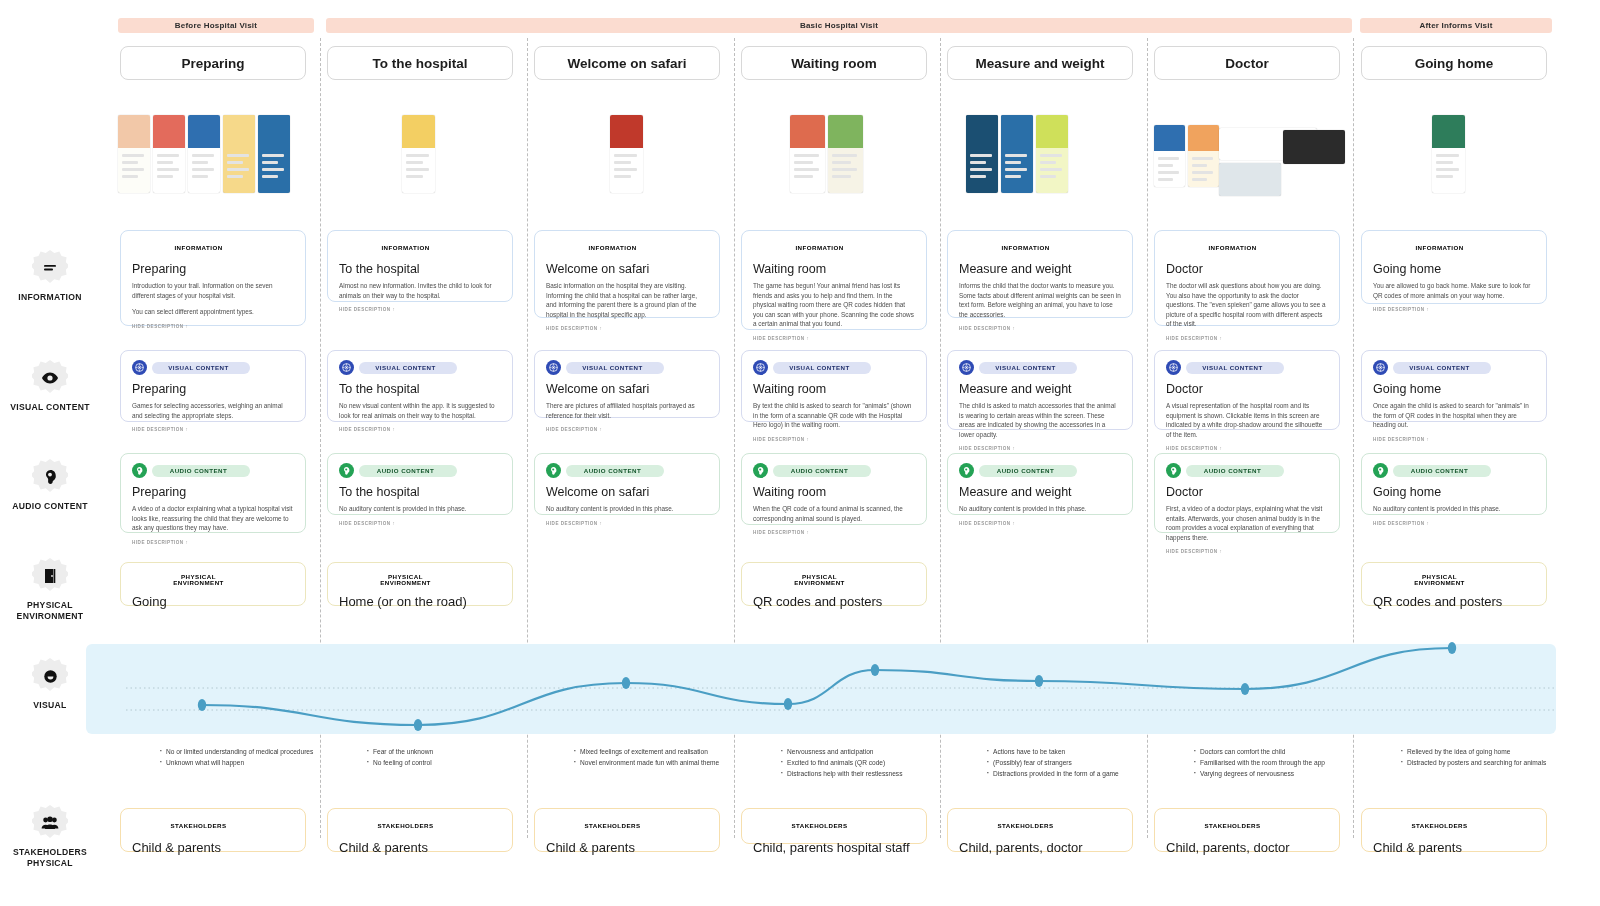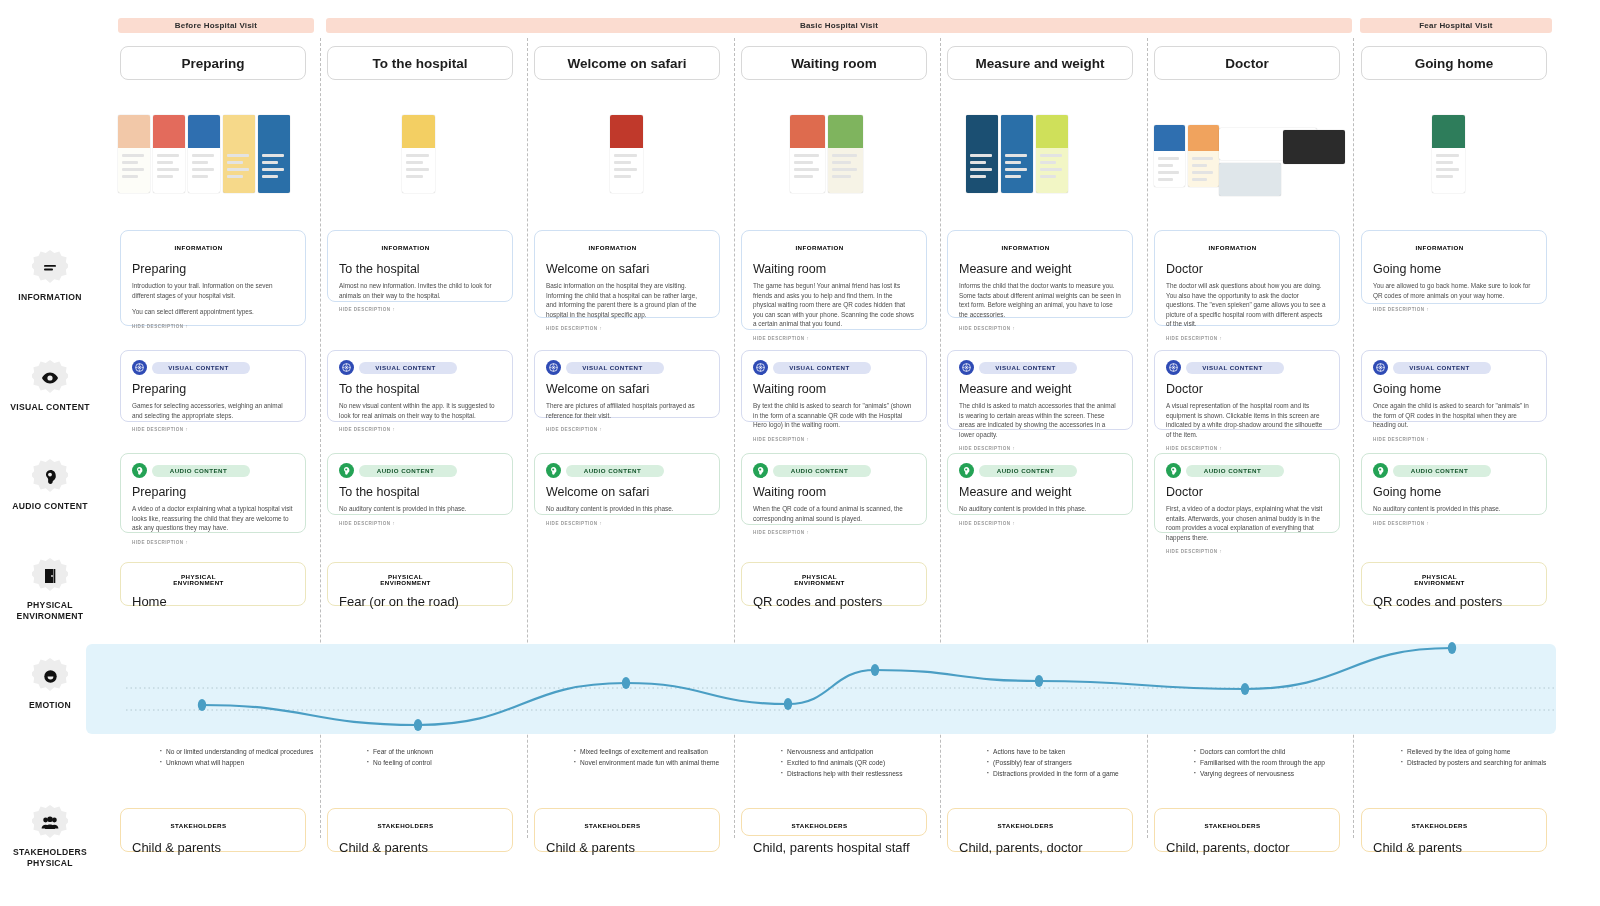--- a/index.html
+++ b/index.html
@@ -106,21 +106,21 @@
 <div id="root">
 
   <div id="phase-bands">
       <div class="phase-band" style="left: 118px; width: 196px; top: 18px;">
         <span>Before Hospital Visit</span>
       </div>
       <div class="phase-band" style="left: 326px; width: 1026px; top: 18px;">
         <span>Basic Hospital Visit</span>
       </div>
       <div class="phase-band" style="left: 1360px; width: 192px; top: 18px;">
-        <span>Fear Hospital Visit</span>
+        <span>After Informs Visit</span>
       </div>
     </div>
 
   <div id="col-seps">
       <div class="col-sep" style="left: 320px; height: 800px;"></div>
       <div class="col-sep" style="left: 527px; height: 800px;"></div>
       <div class="col-sep" style="left: 734px; height: 800px;"></div>
       <div class="col-sep" style="left: 940px; height: 800px;"></div>
       <div class="col-sep" style="left: 1147px; height: 800px;"></div>
       <div class="col-sep" style="left: 1353px; height: 800px;"></div>
@@ -313,21 +313,21 @@
         </div>
         <div class="rail-label">PHYSICAL ENVIRONMENT</div>
       </div>
       <div class="rail-item" style="left: 0px; top: 658px;">
         <div class="rail-badge">
           <svg width="17" height="17" viewBox="0 0 17 17">
             <circle cx="8.5" cy="8.5" r="6.2" fill="#111"></circle>
             <path d="M5.6 8.6h5.8a2.9 2.9 0 0 1-5.8 0z" fill="#ededed"></path>
           </svg>
         </div>
-        <div class="rail-label">EMOTION</div>
+        <div class="rail-label">VISUAL</div>
       </div>
       <div class="rail-item" style="left: 0px; top: 805px;">
         <div class="rail-badge">
           <svg width="18" height="14" viewBox="0 0 18 14">
             <circle cx="4.6" cy="4" r="2.4" fill="#111"></circle>
             <circle cx="13.4" cy="4" r="2.4" fill="#111"></circle>
             <circle cx="9" cy="3.3" r="2.8" fill="#111"></circle>
             <path d="M.6 12.5c0-2.3 1.8-3.8 4-3.8s4 1.5 4 3.8zM9.4 12.5c0-2.3 1.8-3.8 4-3.8s4 1.5 4 3.8z" fill="#111"></path>
             <path d="M4 13c0-2.8 2.2-4.6 5-4.6s5 1.8 5 4.6z" fill="#111"></path>
           </svg>
@@ -715,35 +715,35 @@
           <div class="tag-ico">
             <svg width="9" height="9" viewBox="0 0 12 12">
               <circle cx="6" cy="6" r="5.3" fill="none" stroke="#fff" stroke-width="1.1"></circle>
               <path d="M4 3.6h3.2c1.1 0 1.6.7 1.6 1.4s-.5 1.4-1.6 1.4H4.6" fill="none" stroke="#fff" stroke-width="1.2"></path>
               <path d="M4 8.6h4.4" stroke="#fff" stroke-width="1.2"></path>
             </svg>
           </div>
           <div class="tag-pill" style="white-space: pre-line;">PHYSICAL
 ENVIRONMENT</div>
         </div>
-        <div class="card-title big">Home</div>
+        <div class="card-title big">Going</div>
       </div>
       <div class="card phys c-physical" style="left: 327px; top: 562px; width: 186px; height: 44px;">
         <div class="tag-row">
           <div class="tag-ico">
             <svg width="9" height="9" viewBox="0 0 12 12">
               <circle cx="6" cy="6" r="5.3" fill="none" stroke="#fff" stroke-width="1.1"></circle>
               <path d="M4 3.6h3.2c1.1 0 1.6.7 1.6 1.4s-.5 1.4-1.6 1.4H4.6" fill="none" stroke="#fff" stroke-width="1.2"></path>
               <path d="M4 8.6h4.4" stroke="#fff" stroke-width="1.2"></path>
             </svg>
           </div>
           <div class="tag-pill" style="white-space: pre-line;">PHYSICAL
 ENVIRONMENT</div>
         </div>
-        <div class="card-title big">Fear (or on the road)</div>
+        <div class="card-title big">Home (or on the road)</div>
       </div>
       <div class="card phys c-physical" style="left: 741px; top: 562px; width: 186px; height: 44px;">
         <div class="tag-row">
           <div class="tag-ico">
             <svg width="9" height="9" viewBox="0 0 12 12">
               <circle cx="6" cy="6" r="5.3" fill="none" stroke="#fff" stroke-width="1.1"></circle>
               <path d="M4 3.6h3.2c1.1 0 1.6.7 1.6 1.4s-.5 1.4-1.6 1.4H4.6" fill="none" stroke="#fff" stroke-width="1.2"></path>
               <path d="M4 8.6h4.4" stroke="#fff" stroke-width="1.2"></path>
             </svg>
           </div>
@@ -801,21 +801,21 @@
               <rect x="1.4" y="2" width="9.2" height="8" rx="1" fill="none" stroke="#fff" stroke-width="1.1"></rect>
               <circle cx="4.3" cy="5.2" r="1.2" fill="#fff"></circle>
               <path d="M2.6 8.4c0-1 .8-1.6 1.7-1.6s1.7.6 1.7 1.6z" fill="#fff"></path>
               <path d="M7.3 4.6h2.1M7.3 6.2h2.1M7.3 7.8h2.1" stroke="#fff" stroke-width=".9"></path>
             </svg>
           </div>
           <div class="tag-pill">STAKEHOLDERS</div>
         </div>
         <div class="card-title big">Child &amp; parents</div>
       </div>
-      <div class="card stake c-stakeholders" style="left: 741px; top: 808px; width: 186px; height: 28px;">
+      <div class="card stake c-stakeholders" style="left: 741px; top: 808px; width: 186px; height: 36px;">
         <div class="tag-row">
           <div class="tag-ico">
             <svg width="9" height="9" viewBox="0 0 12 12">
               <rect x="1.4" y="2" width="9.2" height="8" rx="1" fill="none" stroke="#fff" stroke-width="1.1"></rect>
               <circle cx="4.3" cy="5.2" r="1.2" fill="#fff"></circle>
               <path d="M2.6 8.4c0-1 .8-1.6 1.7-1.6s1.7.6 1.7 1.6z" fill="#fff"></path>
               <path d="M7.3 4.6h2.1M7.3 6.2h2.1M7.3 7.8h2.1" stroke="#fff" stroke-width=".9"></path>
             </svg>
           </div>
           <div class="tag-pill">STAKEHOLDERS</div>

